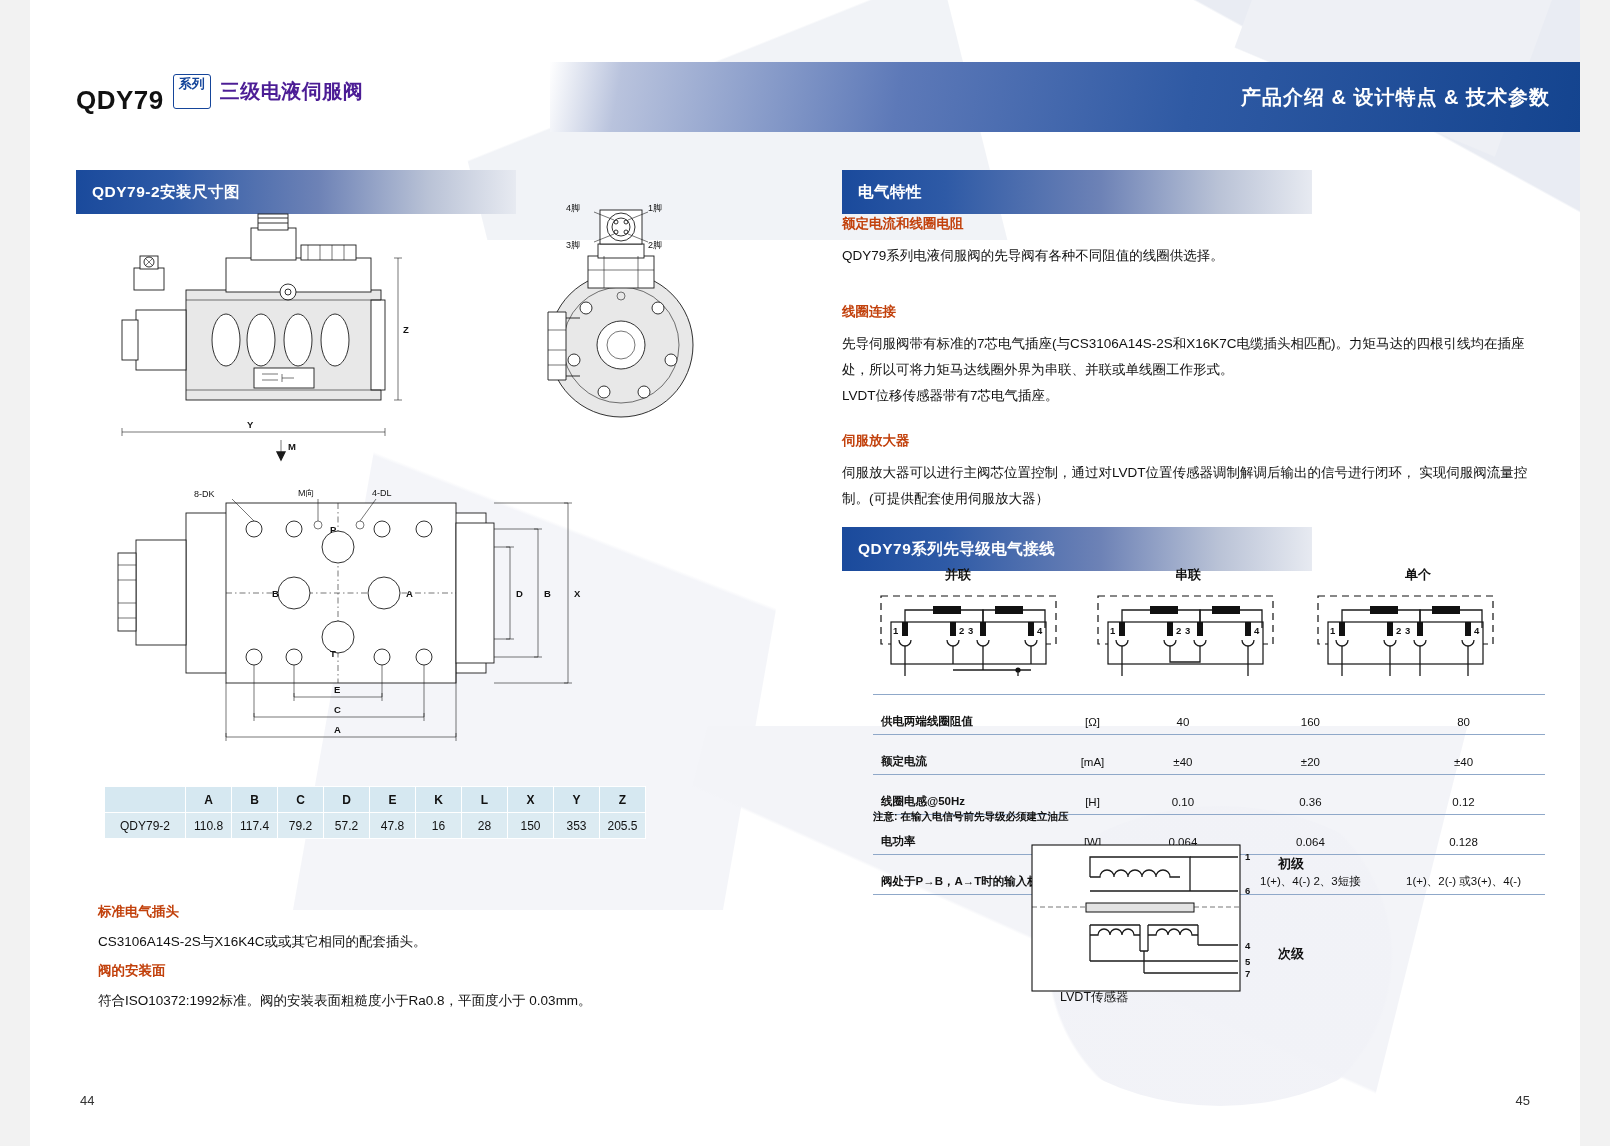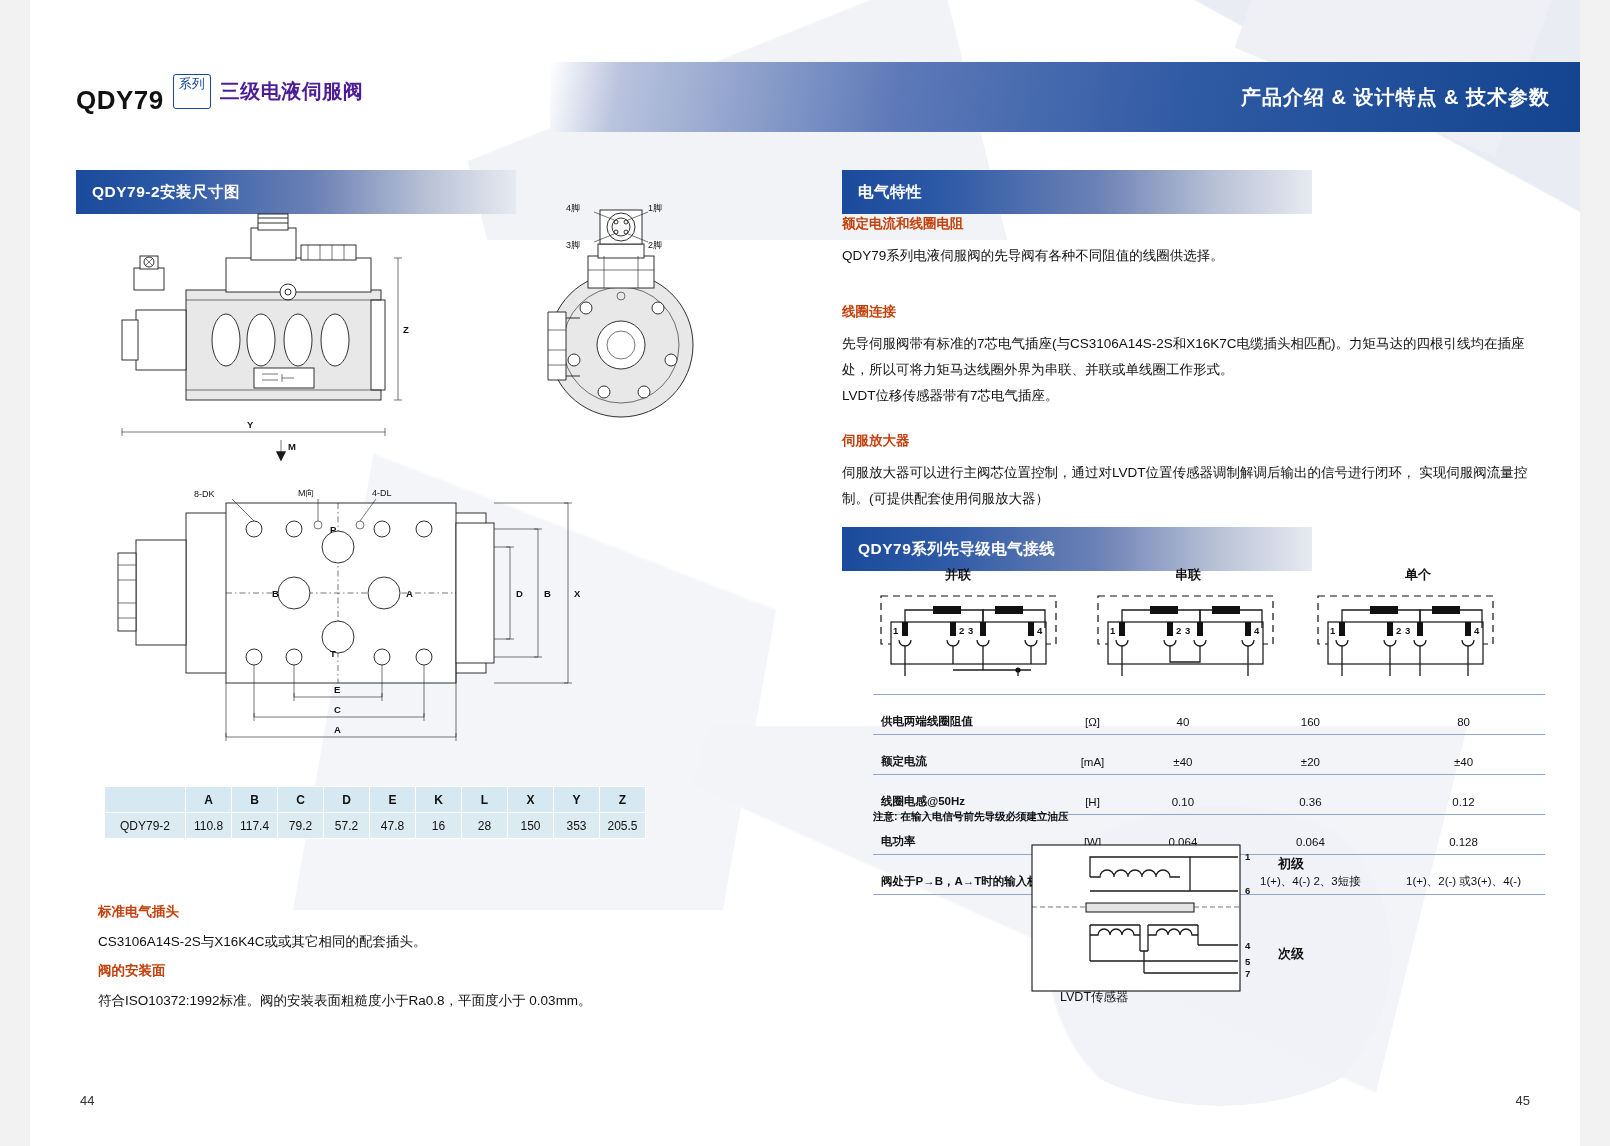--- a/index.html
+++ b/index.html
@@ -63,21 +63,21 @@
     position:absolute;right:30px;top:50%;transform:translateY(-50%);
     color:#fff;font-size:20px;font-weight:bold;letter-spacing:1px;white-space:nowrap;
   }
   .hdr-title{
     position:absolute;left:46px;top:50%;transform:translateY(-50%);
     display:flex;align-items:center;gap:9px;white-space:nowrap;
   }
   .hdr-code{font-size:26px;font-weight:bold;color:#111;letter-spacing:.5px;margin-top:19px;}
   .hdr-badge{
     font-size:13px;color:#15459a;border:1.4px solid #15459a;border-radius:3px;
-    padding:2px 5px 18px;font-weight:normal;line-height:1;
+    padding:2px 5px 18px;font-weight:bold;line-height:1;
   }
   .hdr-sub{font-size:20px;font-weight:bold;color:#4c1d95;letter-spacing:.5px;}
 
   
   .secbar{
     position:absolute;height:44px;
     background:linear-gradient(90deg,#1a4a9c 0%,#2e5aa6 22%,#6d82b6 55%,#b9c2d6 80%,#e7eaf1 100%);
     display:flex;align-items:center;
   }
   .secbar span{color:#fff;font-size:15.5px;font-weight:bold;padding-left:16px;letter-spacing:.5px;}

